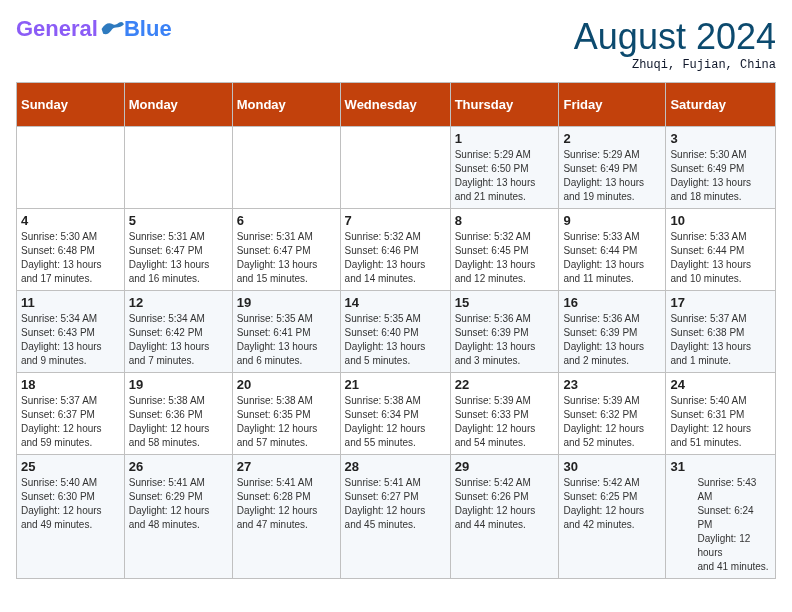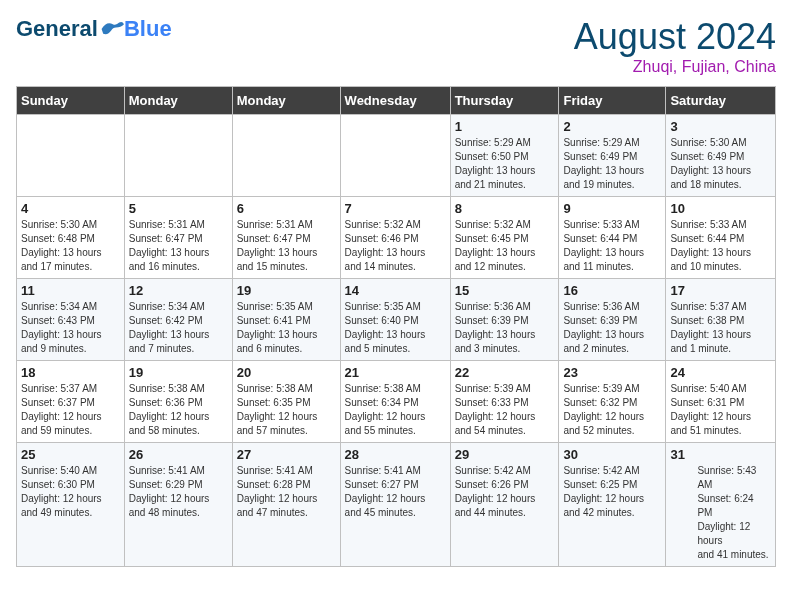--- a/index.html
+++ b/index.html
@@ -21,47 +21,48 @@
       flex-direction: column;
       align-items: flex-start;
     }
     .logo-text {
       display: flex;
       align-items: center;
       font-size: 22px;
       font-weight: bold;
       color: #1a3a5c;
     }
-    .logo-general { color: #0c4a6e; }
+    .logo-general { color: #8b5cf6; }
     .logo-blue { color: #3b82f6; }
     .logo-bird {
       width: 24px;
       height: 20px;
       margin-left: 2px;
     }
     .title-block { text-align: right; }
     .month-title {
       font-size: 36px;
       font-weight: normal;
       color: #0c4a6e;
     }
     .location {
-      font-size: 16px;
-      color: #a21caf;
+      font-size: 12px;
+      color: #0f172a;
+      font-family: Liberation Mono, monospace;
     }
     .calendar {
       width: 100%;
       border-collapse: collapse;
     }
     .calendar th {
-      background: #404040;
+      background: #c2410c;
       color: #fff;
       font-size: 13px;
       font-weight: bold;
-      padding: 6px 4px;
+      padding: 14px 4px;
       text-align: left;
       border: 1px solid #c0c0c0;
     }
     .calendar td {
       border: 1px solid #c0c0c0;
       vertical-align: top;
       padding: 4px 4px;
       width: 113px;
       min-height: 90px;
       font-size: 10.5px;

